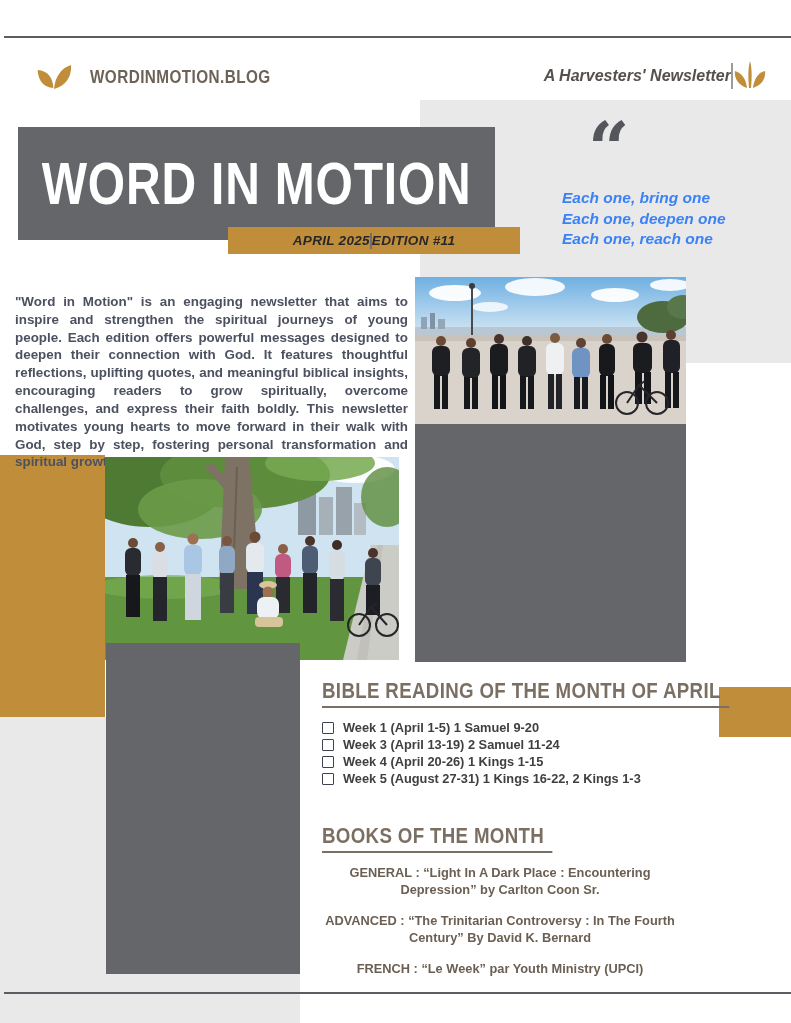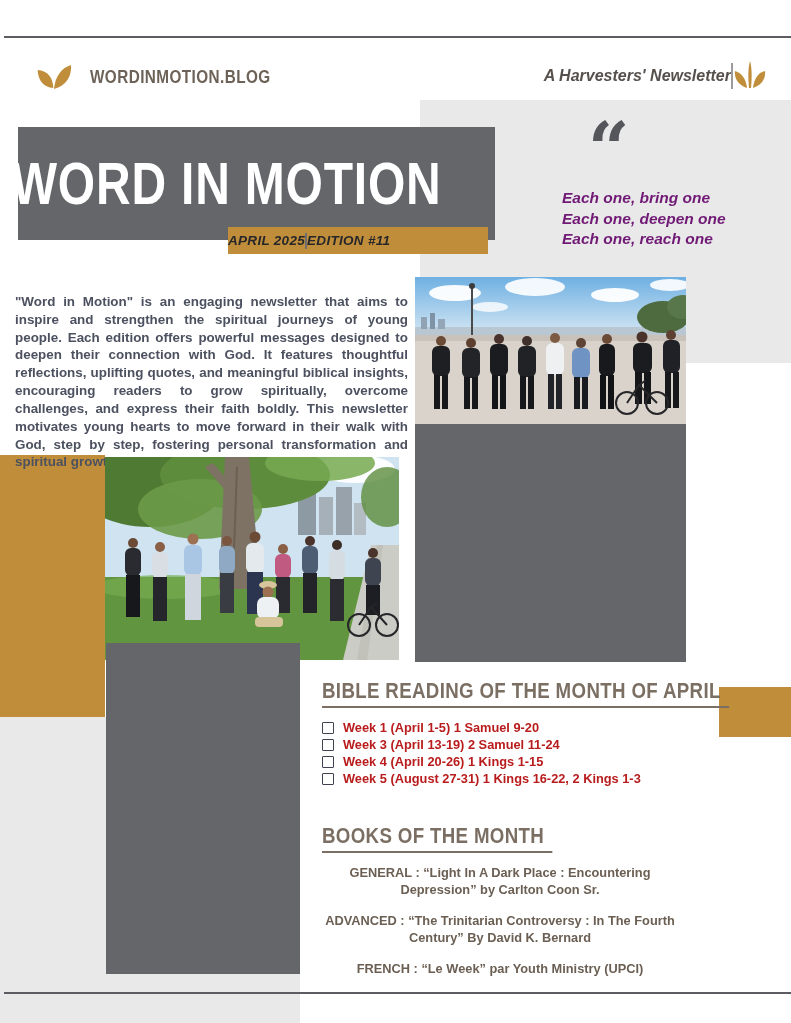--- a/index.html
+++ b/index.html
@@ -27,33 +27,33 @@
   .gold{background:#c08e3a;}
   .blk-top-right{left:420px;top:95px;width:371px;height:263px;}
   .blk-photo1-under{left:415px;top:419px;width:271px;height:238px;z-index:3;}
   .blk-gold-left{left:0;top:450px;width:105px;height:262px;z-index:2;}
   .blk-mid-dark{left:106px;top:638px;width:194px;height:331px;z-index:3;}
   .blk-bottom-left{left:0;top:712px;width:300px;height:311px;z-index:1;}
   .blk-gold-right{left:719px;top:682px;width:72px;height:50px;z-index:2;}
 
   
   .banner{left:18px;top:122px;width:477px;height:113px;background:#64666a;z-index:2;
-          display:flex;align-items:center;justify-content:flex-end;}
+          display:flex;align-items:center;justify-content:center;}
   .banner-title{color:#fff;font-size:60px;font-weight:800;letter-spacing:1px;white-space:nowrap;
                 transform:scaleX(.8);transform-origin:center;}
-  .edition-bar{left:228px;top:222px;width:260px;height:27px;background:#c08e3a;z-index:4;
-               display:flex;align-items:center;justify-content:flex-start;}
+  .edition-bar{left:228px;top:222px;width:292px;height:27px;background:#c08e3a;z-index:4;
+               display:flex;align-items:center;justify-content:center;}
   .edition-bar span{font-size:13.5px;font-weight:700;font-style:italic;color:#27272a;letter-spacing:.3px;}
   .edition-sep{width:2px;height:16px;background:#6f6f6f;}
 
   
   .quote-mark{left:588px;top:108px;font-family:"DejaVu Serif",serif;font-weight:700;
               font-size:72px;color:#55565b;z-index:3;line-height:1;}
   .quote-lines{left:562px;top:183px;z-index:3;font-size:15.5px;font-weight:700;font-style:italic;
-               color:#701a75;line-height:1.33;}
+               color:#3b82f6;line-height:1.33;}
 
   
   .intro{left:15px;top:288px;width:393px;font-size:13.4px;font-weight:700;color:#4c5160;
          text-align:justify;line-height:1.33;z-index:2;}
 
   
   .photo{z-index:2;overflow:hidden;}
   .photo-city{left:415px;top:272px;width:271px;height:148px;}
   .photo-park{left:105px;top:452px;width:294px;height:203px;}
   .photo svg{display:block;width:100%;height:100%;}
@@ -62,21 +62,21 @@
   .sec-head{z-index:2;color:#7b6f63;font-size:22px;font-weight:800;white-space:nowrap;}
   .sec-head .in{display:inline-block;transform:scaleX(.85);transform-origin:left center;
                 border-bottom:2.5px solid #7b6f63;padding:0 10px 2px 0;letter-spacing:.4px;}
   .head-bible{left:322px;top:673px;}
   .head-books{left:322px;top:818px;}
 
   
   .checklist{left:322px;top:714px;z-index:2;}
   .check-row{display:flex;align-items:center;gap:9px;height:17px;}
   .checkbox{width:10px;height:10px;border:1.6px solid #3d4150;border-radius:1px;flex:none;background:#fff;}
-  .check-label{font-size:12.8px;font-weight:700;color:#b91c1c;white-space:nowrap;}
+  .check-label{font-size:12.8px;font-weight:700;color:#404040;white-space:nowrap;}
 
   
   .books{left:322px;top:860px;width:356px;z-index:2;text-align:center;}
   .book-item{font-size:12.8px;font-weight:700;color:#6b5f53;line-height:1.32;margin-bottom:14px;}
 </style>
 </head>
 <body>
 
 <div class="page">
 

